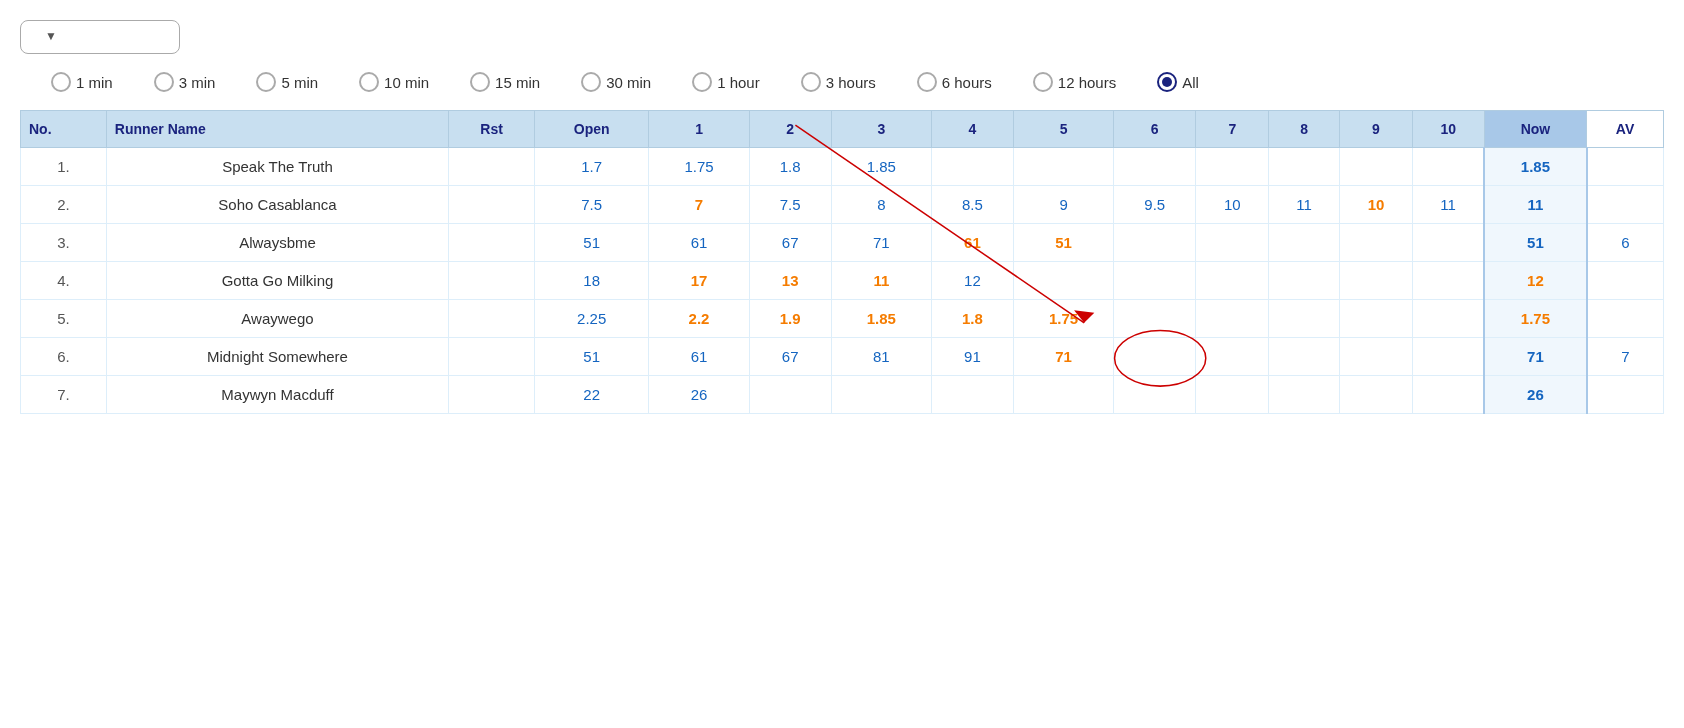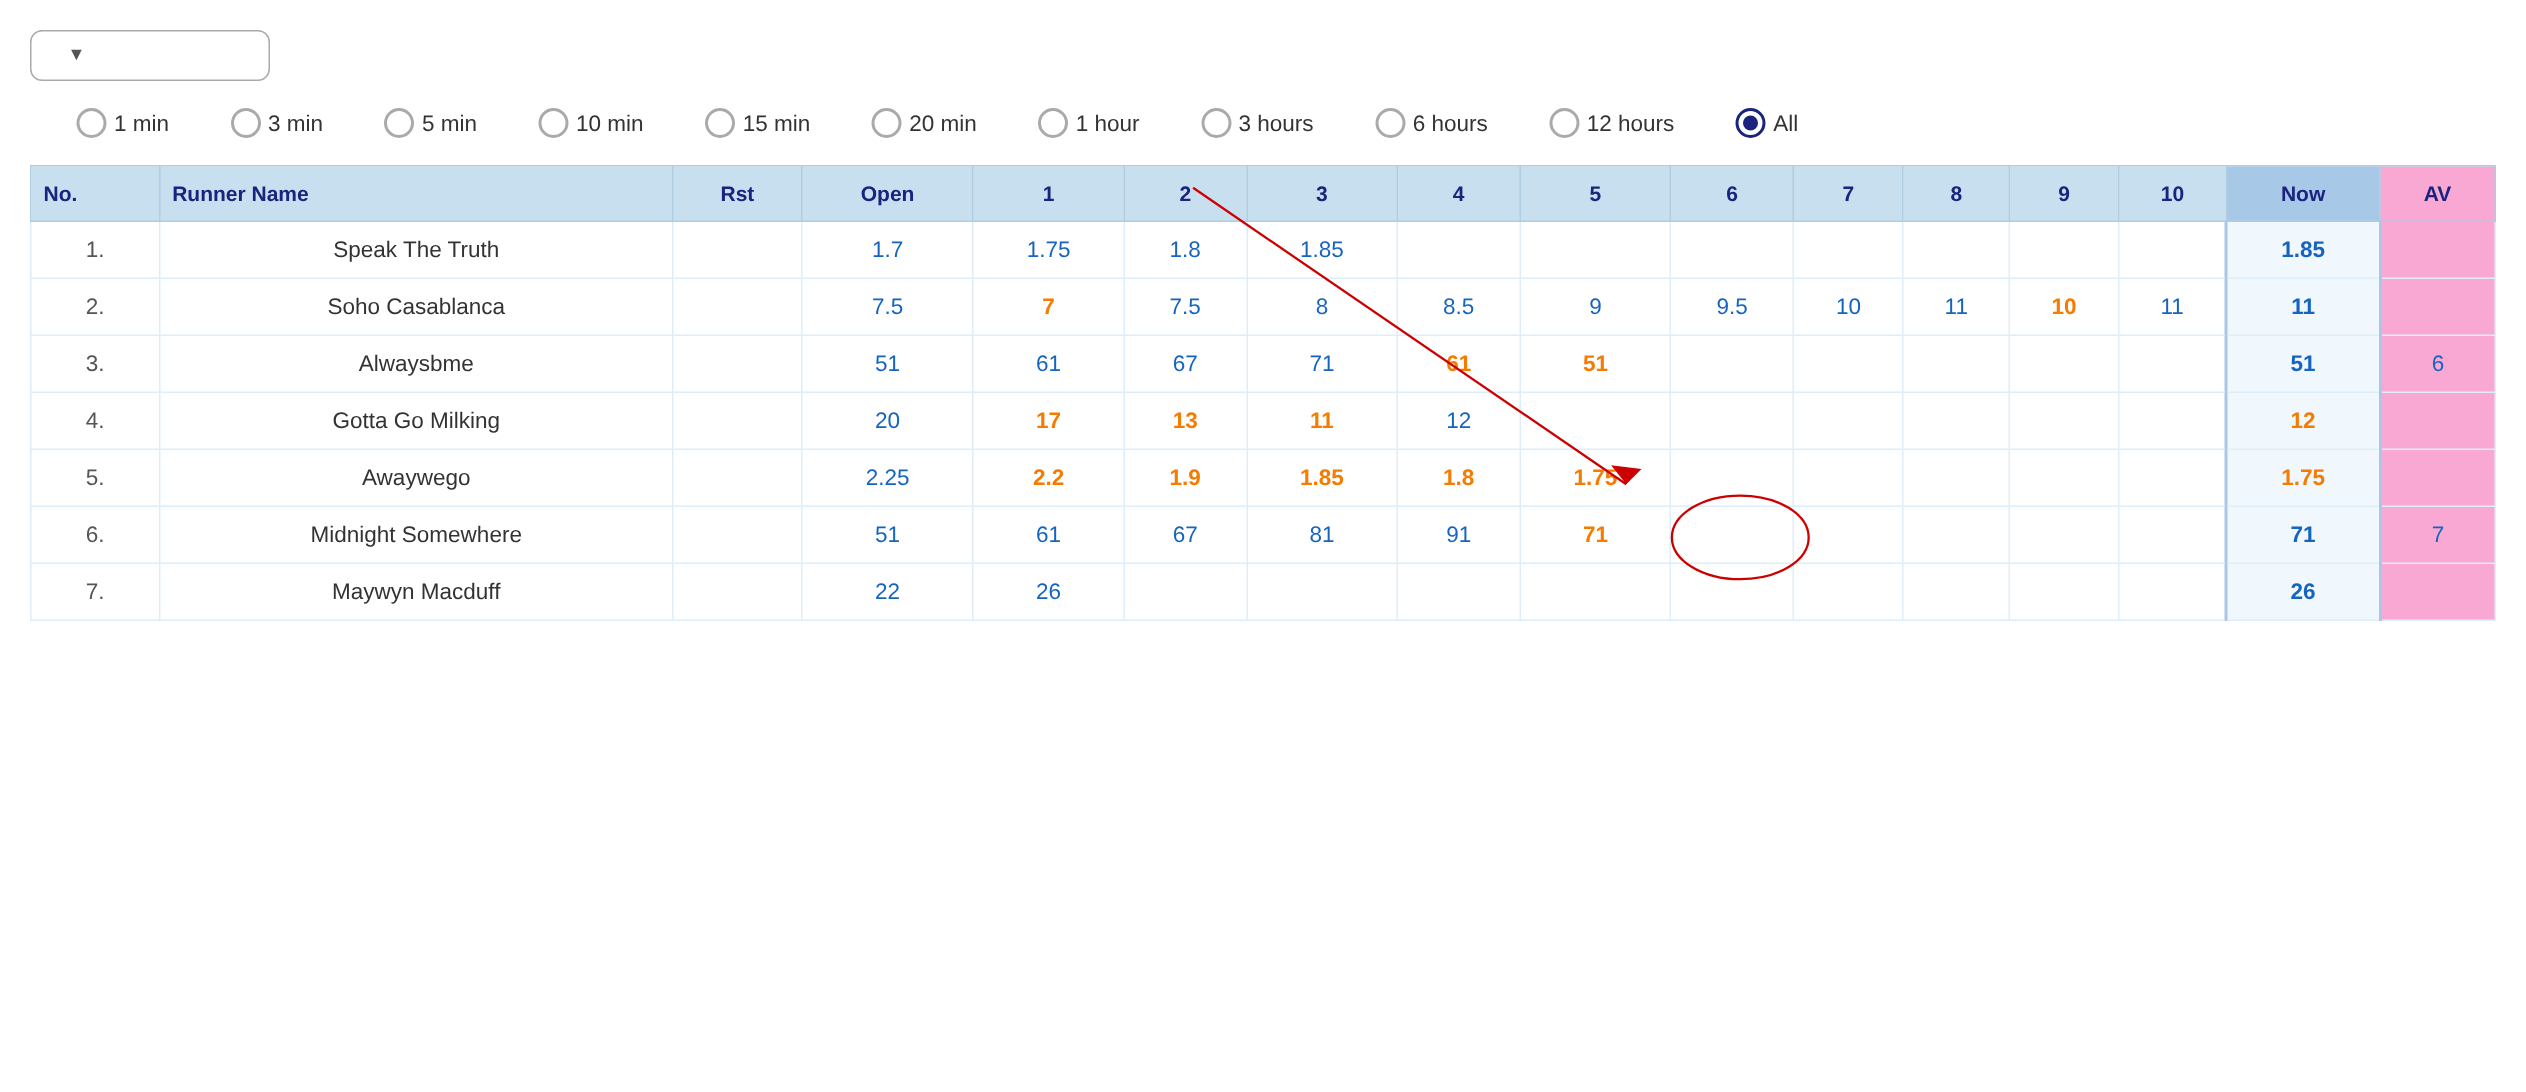--- a/index.html
+++ b/index.html
@@ -30,21 +30,21 @@
     tbody td { padding: 10px 8px; text-align: center; font-size: 15px; border: 1px solid #ddeefa; color: #1565c0; }
     tbody td.left { text-align: center; color: #333; }
     tbody td.num-label { color: #555; }
     tbody td.bold { font-weight: 700; color: #333; }
     tbody td.now-col { background: #f0f7fd; font-weight: 700; color: #1565c0; border-left: 2px solid #a8c8e8; border-right: 2px solid #a8c8e8; }
     tbody td.orange { color: #f57c00; font-weight: 700; }
 
     .market-row td { font-weight: 700; color: #333; background: #f5f5f5; }
     .market-row td.now-col { background: #e8f3fa; }
 
-    .av-col { background: #f9a8d4; }
+    .av-col { background: #ffffff; }
     .page-wrapper { position: relative; }
 
     svg.arrow-overlay { position: absolute; top: 0; left: 0; width: 100%; height: 100%; pointer-events: none; z-index: 10; }
   </style>
 </head>
 <body>
 
 <div class="page-wrapper" id="main-wrapper">
   <div class="top-bar">
     <div class="bookmaker-select">
@@ -73,21 +73,21 @@
       <label class="radio-item">
         <div class="radio-circle"></div>
         <span>10 min</span>
       </label>
       <label class="radio-item">
         <div class="radio-circle"></div>
         <span>15 min</span>
       </label>
       <label class="radio-item">
         <div class="radio-circle"></div>
-        <span>20 min</span>
+        <span>30 min</span>
       </label>
       <label class="radio-item">
         <div class="radio-circle"></div>
         <span>1 hour</span>
       </label>
       <label class="radio-item">
         <div class="radio-circle"></div>
         <span>3 hours</span>
       </label>
       <label class="radio-item">
@@ -178,21 +178,21 @@
             <td></td>
             <td></td>
             <td></td>
             <td class="now-col">51</td>
             <td class="av-col">6</td>
           </tr>
           <tr>
             <td class="num-label">4.</td>
             <td class="left">Gotta Go Milking</td>
             <td class=""></td>
-            <td class="">20</td>
+            <td class="">18</td>
             <td class="orange">17</td>
             <td class="orange">13</td>
             <td class="orange">11</td>
             <td>12</td>
             <td></td>
             <td></td>
             <td></td>
             <td></td>
             <td></td>
             <td></td>

